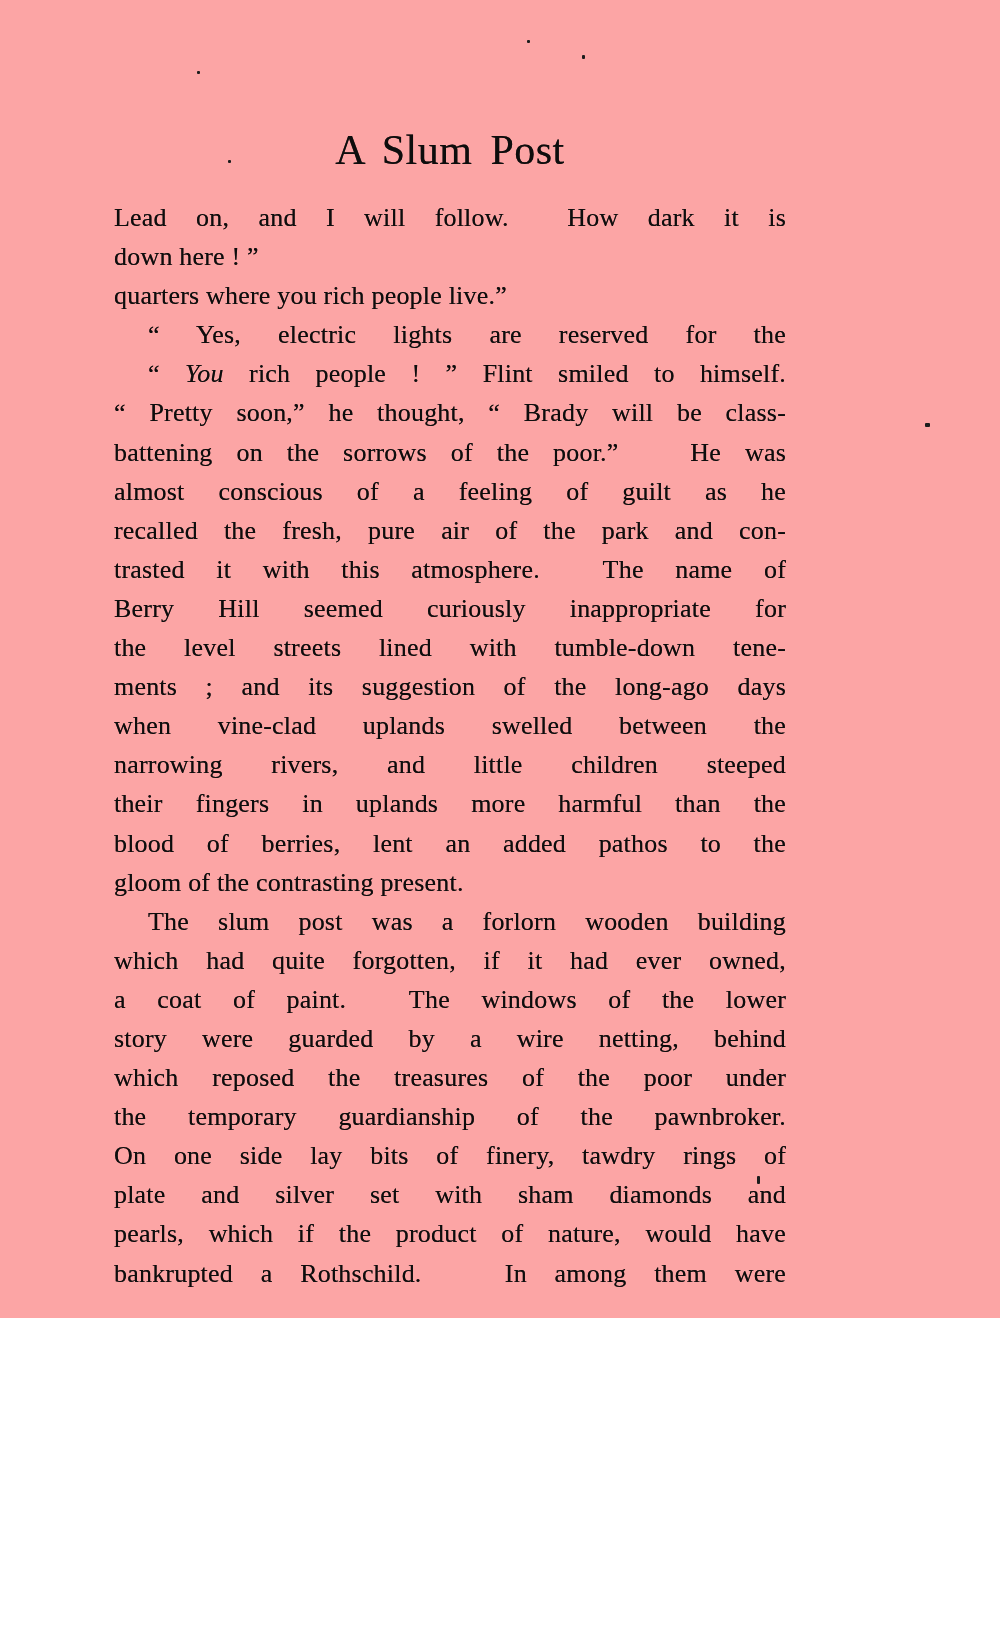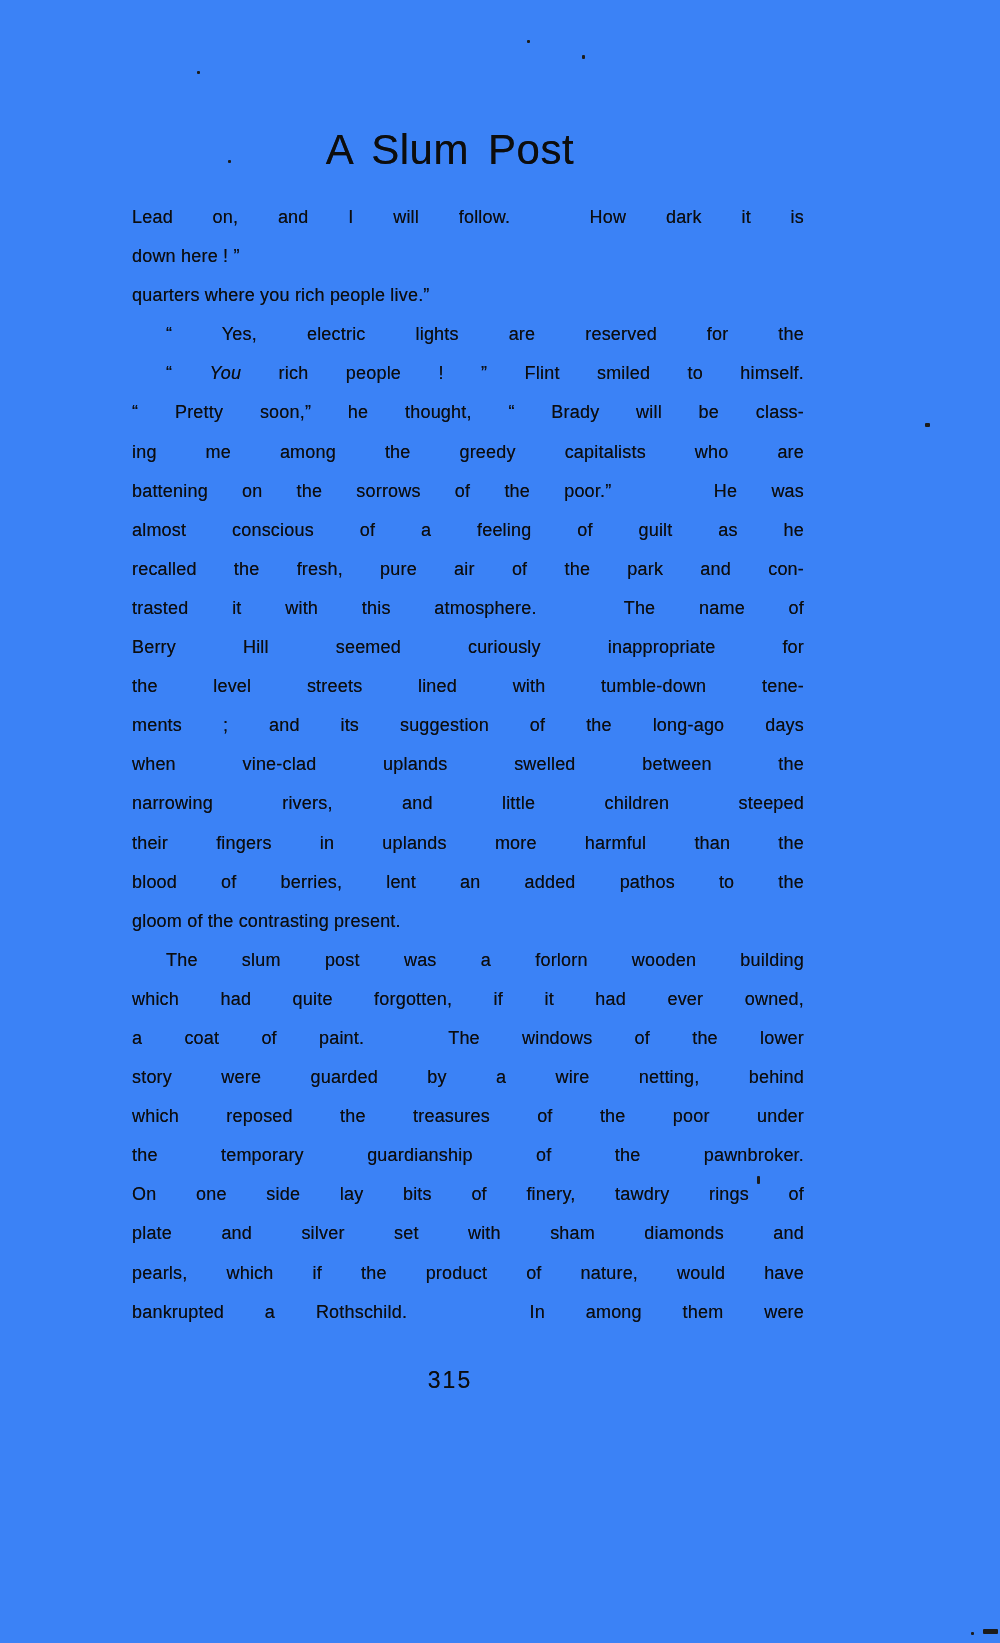--- a/index.html
+++ b/index.html
@@ -1,44 +1,44 @@
 <!DOCTYPE html>
 <html><head>
 <meta charset="utf-8">
 <style>
   html,body{margin:0;padding:0;background:#ffffff;}
   .page{
     position:relative;
     width:1000px;
-    height:1643px;
-    background:#3b82f6;
+    height:1318px;
+    background:#fca5a5;
     overflow:hidden;
-    font-family:Liberation Sans, sans-serif;
+    font-family:Liberation Serif, serif;
     color:#0d0d0d;
   }
   .title{
     position:absolute;
     top:127px;
     left:114px;
     width:672px;
     margin:0;
     font-size:42px;
     font-weight:normal;
     line-height:46px;
     text-align:center;
     word-spacing:7px;
     letter-spacing:0.5px;
     text-shadow:0 0 0.5px rgba(0,0,0,.65);
   }
   .body{
     position:absolute;
     top:198px;
-    left:132px;
+    left:114px;
     width:672px;
-    font-size:18px;
+    font-size:26px;
     line-height:39.1px;
     letter-spacing:0.2px;
     text-shadow:0 0 0.4px rgba(0,0,0,.6);
   }
   .line{
     text-align:left;
     text-align-last:left;
   }
   .line.just{
     text-align:justify;
@@ -71,21 +71,20 @@
 
 <div class="page">
   <h1 class="title">A Slum Post</h1>
   <div class="body">
       <div class="line just"><span>Lead on, and I will follow.&nbsp; How dark it is</span></div>
       <div class="line"><span>down here ! ”</span></div>
       <div class="line"><span>quarters where you rich people live.”</span></div>
       <div class="line indent just"><span>“ Yes, electric lights are reserved for the</span></div>
       <div class="line indent just"><span>“ </span><span class="italic">You</span><span> rich people ! ” Flint smiled to himself.</span></div>
       <div class="line just"><span>“ Pretty soon,” he thought, “ Brady will be class-</span></div>
-      <div class="line just"><span>ing me among the greedy capitalists who are</span></div>
       <div class="line just"><span>battening on the sorrows of the poor.”&nbsp;&nbsp; He was</span></div>
       <div class="line just"><span>almost conscious of a feeling of guilt as he</span></div>
       <div class="line just"><span>recalled the fresh, pure air of the park and con-</span></div>
       <div class="line just"><span>trasted it with this atmosphere.&nbsp; The name of</span></div>
       <div class="line just"><span>Berry Hill seemed curiously inappropriate for</span></div>
       <div class="line just"><span>the level streets lined with tumble-down tene-</span></div>
       <div class="line just"><span>ments ; and its suggestion of the long-ago days</span></div>
       <div class="line just"><span>when vine-clad uplands swelled between the</span></div>
       <div class="line just"><span>narrowing rivers, and little children steeped</span></div>
       <div class="line just"><span>their fingers in uplands more harmful than the</span></div>

